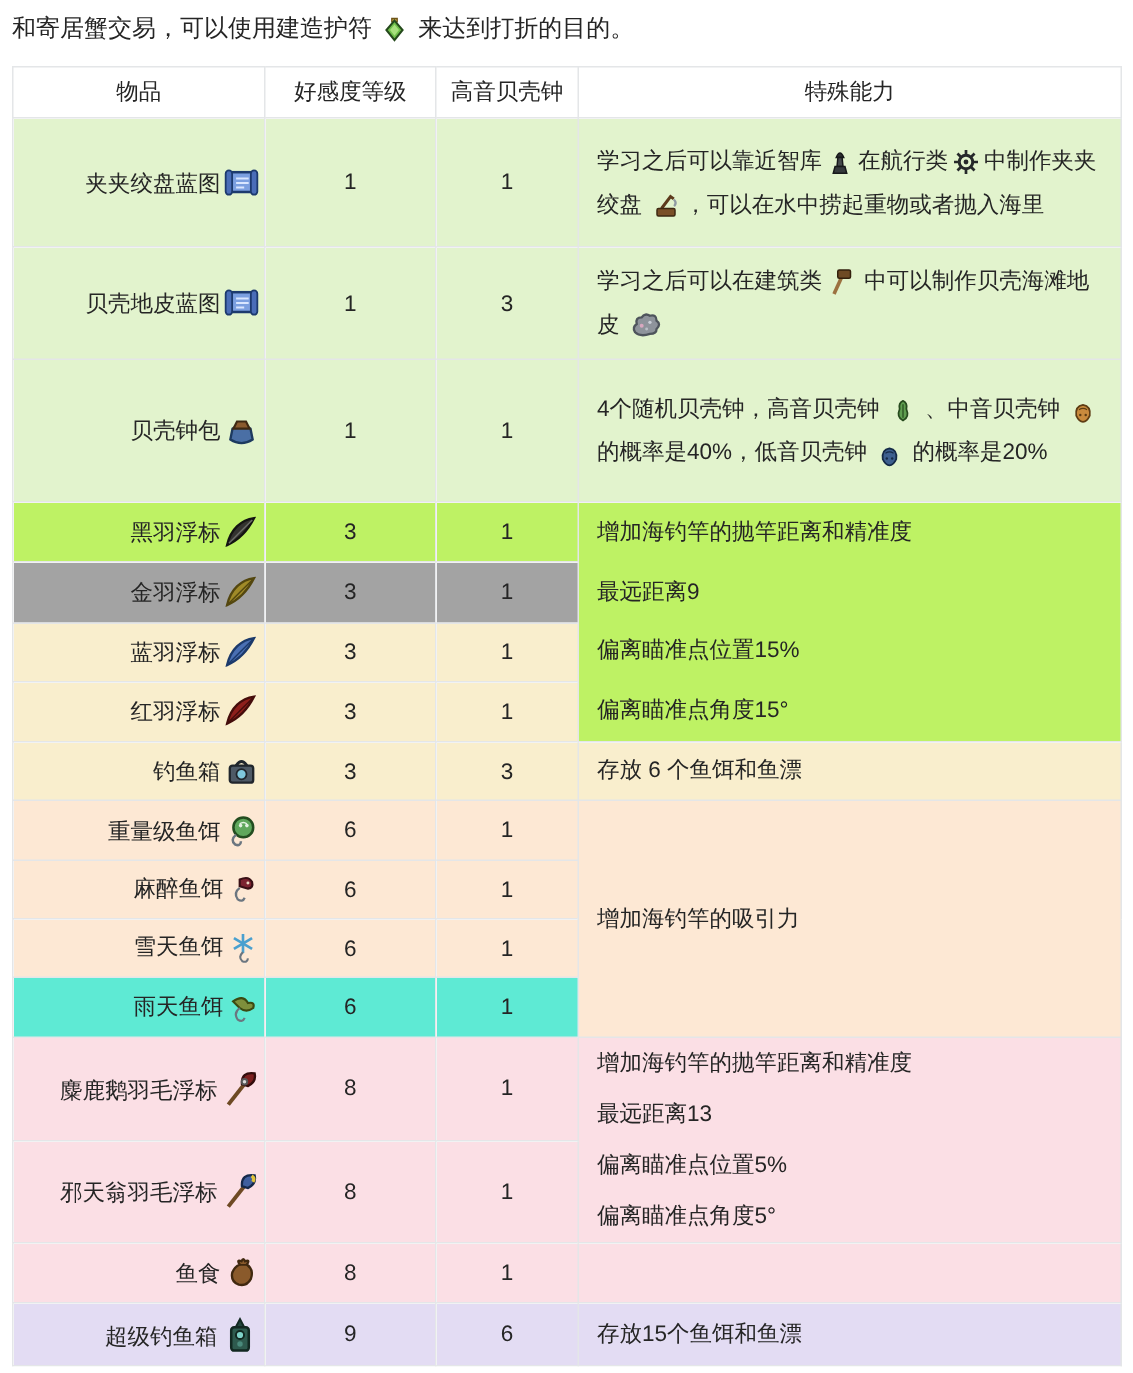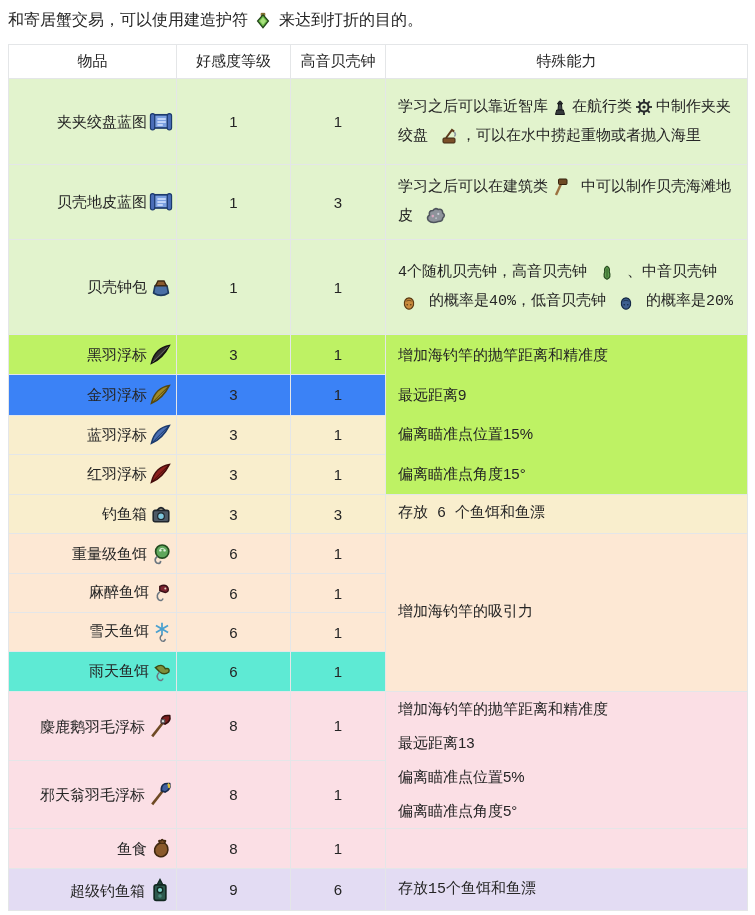--- a/index.html
+++ b/index.html
@@ -5,21 +5,21 @@
   html,body{margin:0;padding:0;background:#fff;}
   body{font-family:"Liberation Sans","DejaVu Sans",sans-serif;color:#252525;width:755px;}
   .page{width:755px;}
   .intro{margin:9px 0 13px 8px;font-size:16px;line-height:22px;}
   table.trade{border-collapse:collapse;table-layout:fixed;margin-left:8px;width:739px;font-size:15px;}
   th,td{border:1px solid #e4e6e8;overflow:hidden;}
   thead th{height:31px;font-weight:normal;font-size:15px;background:#ffffff;text-align:center;}
   td.item{padding-left:12px;text-align:right;vertical-align:middle;}
   td.num{text-align:center;vertical-align:middle;}
   td.ability{padding:5px 10px 5px 12px;vertical-align:middle;text-align:left;}
-  td.ability p{margin:0;line-height:29px;font-family:Liberation Mono, monospace;}
+  td.ability p{margin:0;line-height:29px;}
   td.ability.rows-mode{padding:0 10px 0 12px;}
   td.ability.rows-mode .pline{display:flex;align-items:center;line-height:20px;}
   td.ability.center-mode p{line-height:20px;}
   .icon{display:inline-block;margin:0 2px;line-height:0;}
   .icon svg{vertical-align:-6px;}
   .item .icon svg{vertical-align:-7px;}
   .intro .icon svg{vertical-align:-5px;}
 </style>
 </head>
 <body>
@@ -140,21 +140,21 @@
               <span>最远距离9</span>
             </div>
             <div class="pline" style="height: 39.75px;">
               <span>偏离瞄准点位置15%</span>
             </div>
             <div class="pline" style="height: 39.75px;">
               <span>偏离瞄准点角度15°</span>
             </div>
           </td>
         </tr>
-        <tr style="height: 40px; background: #3b82f6;">
+        <tr style="height: 40px; background: #a3a3a3;">
           <td class="item"><span>金羽浮标</span><span class="icon"><svg xmlns="http://www.w3.org/2000/svg" viewBox="0 0 20 20" width="24" height="24">
                 <path d="M2 17 C4 8 10 3 17 2 C14 8 9 14 2 17 Z" fill="#a08a28" stroke="#54470f" stroke-width="1.3"></path>
                 <path d="M3 16 C7 12 12 7 16 3" fill="none" stroke="#54470f" stroke-width="0.8"></path>
               </svg></span></td>
           <td class="num">3</td>
           <td class="num">1</td>
         </tr>
         <tr style="height: 39px; background: rgb(249, 238, 205);">
           <td class="item"><span>蓝羽浮标</span><span class="icon"><svg xmlns="http://www.w3.org/2000/svg" viewBox="0 0 20 20" width="24" height="24">
                 <path d="M2 17 C4 8 10 3 17 2 C14 8 9 14 2 17 Z" fill="#4a6fb3" stroke="#1c3a6b" stroke-width="1.3"></path>

